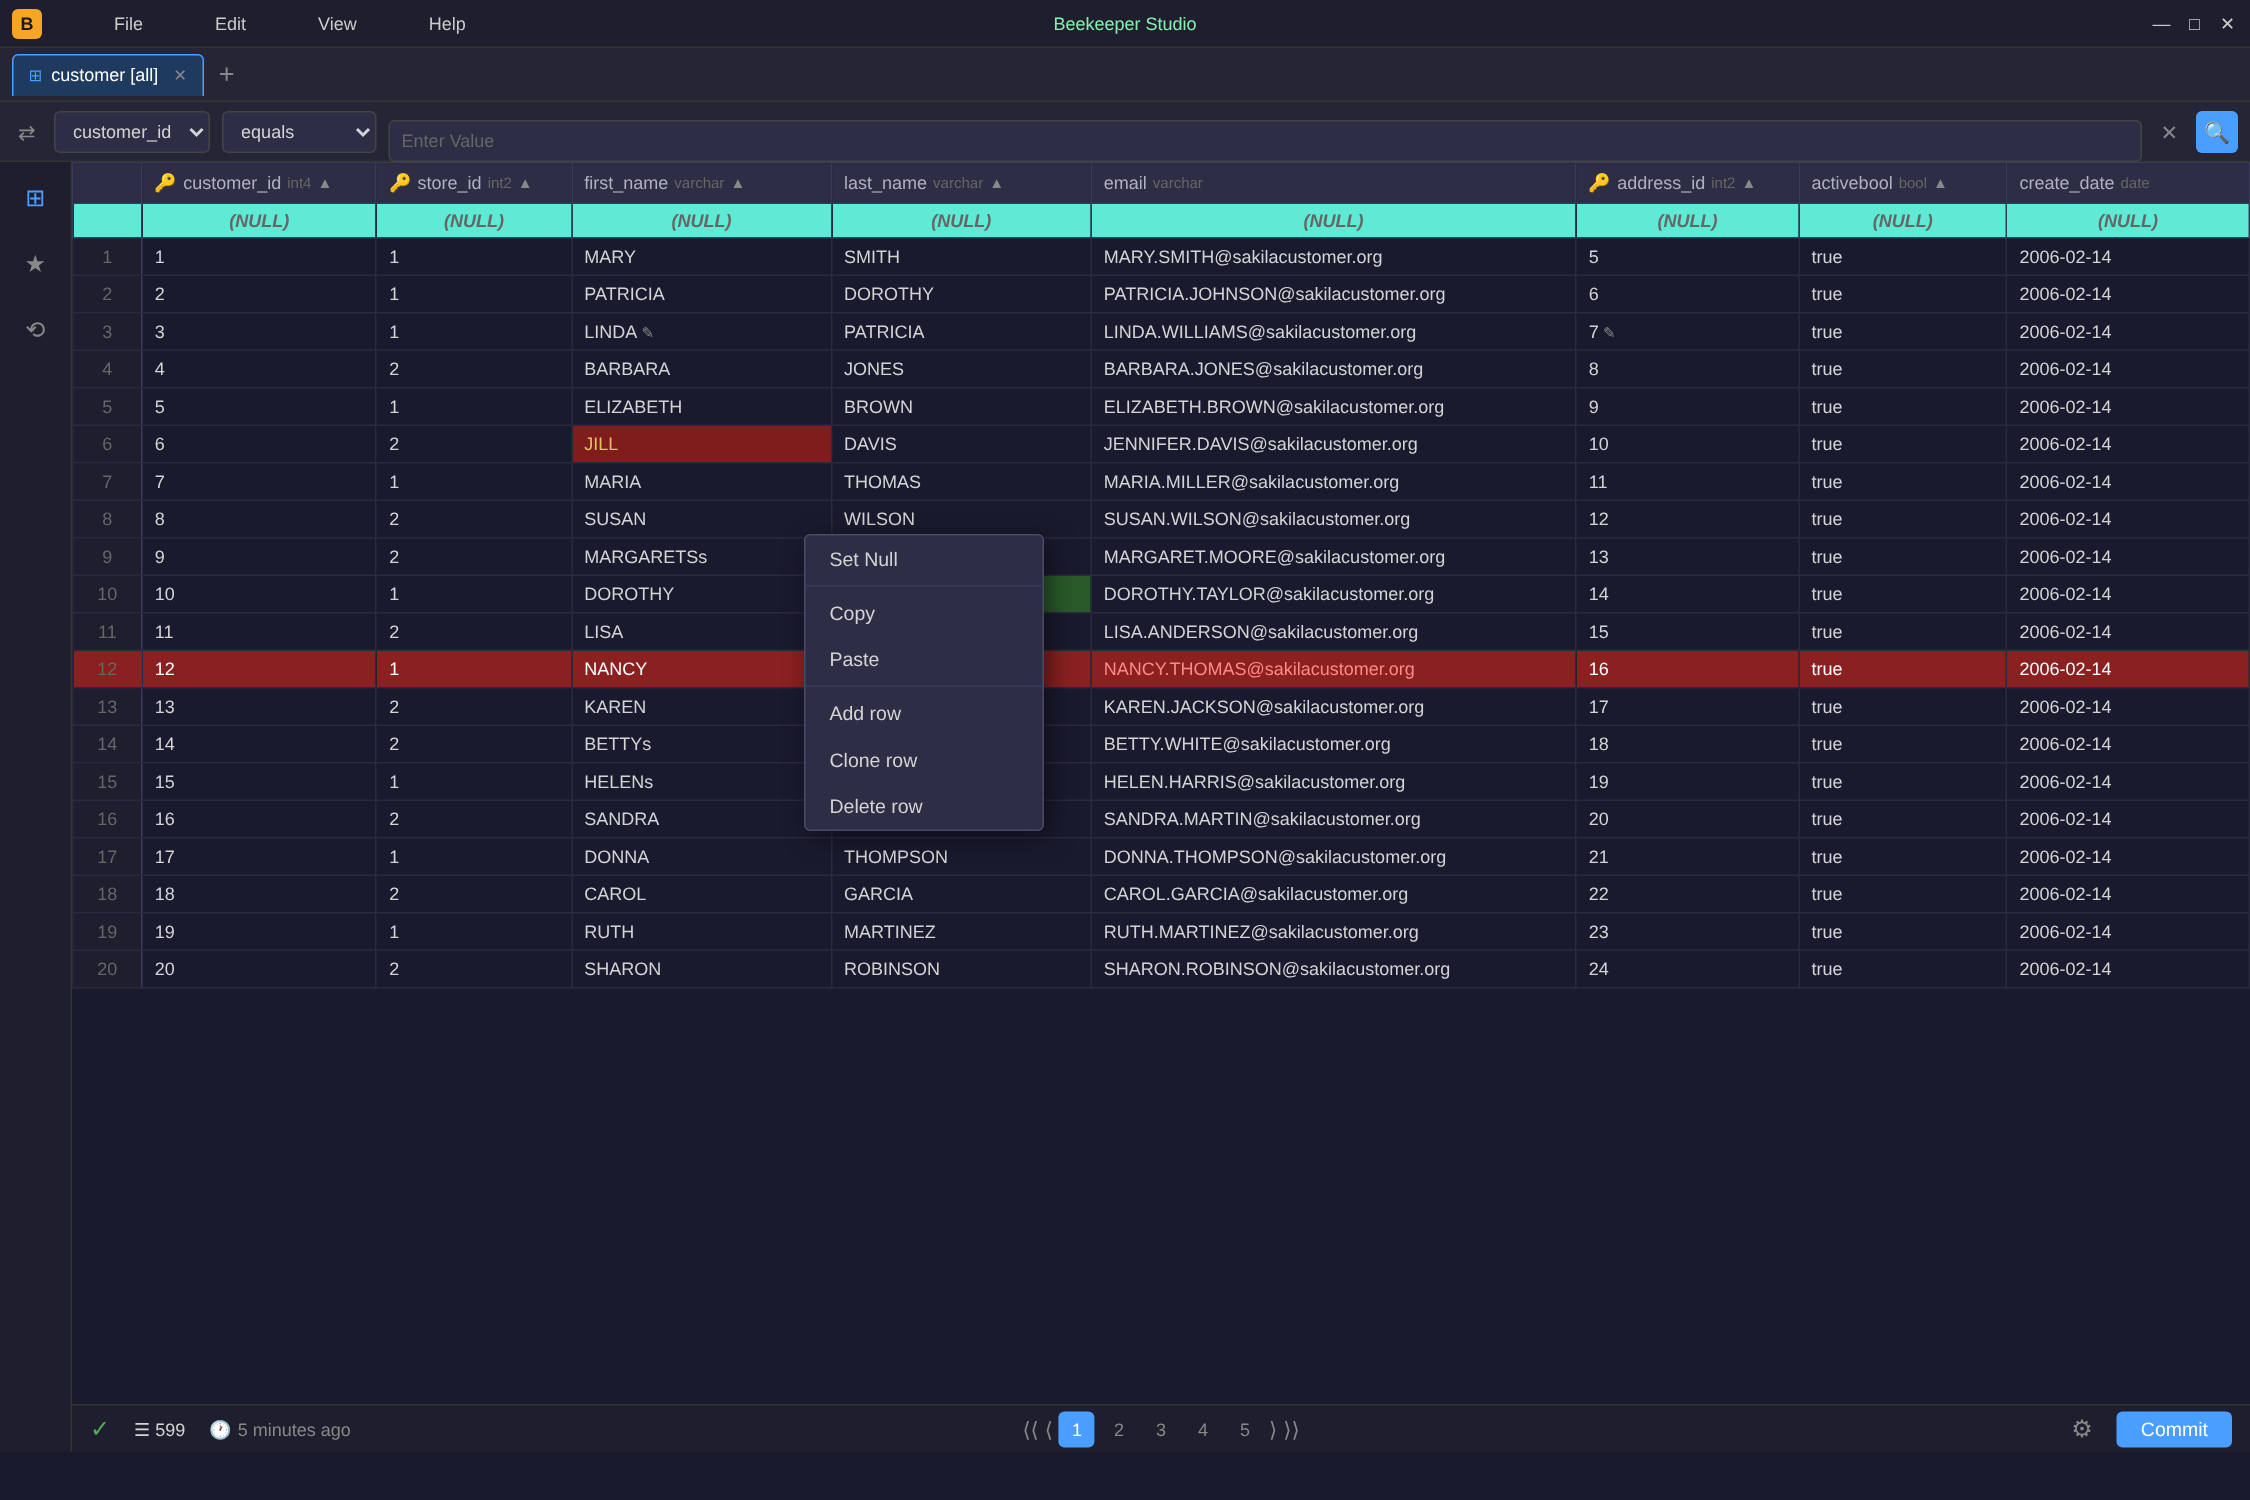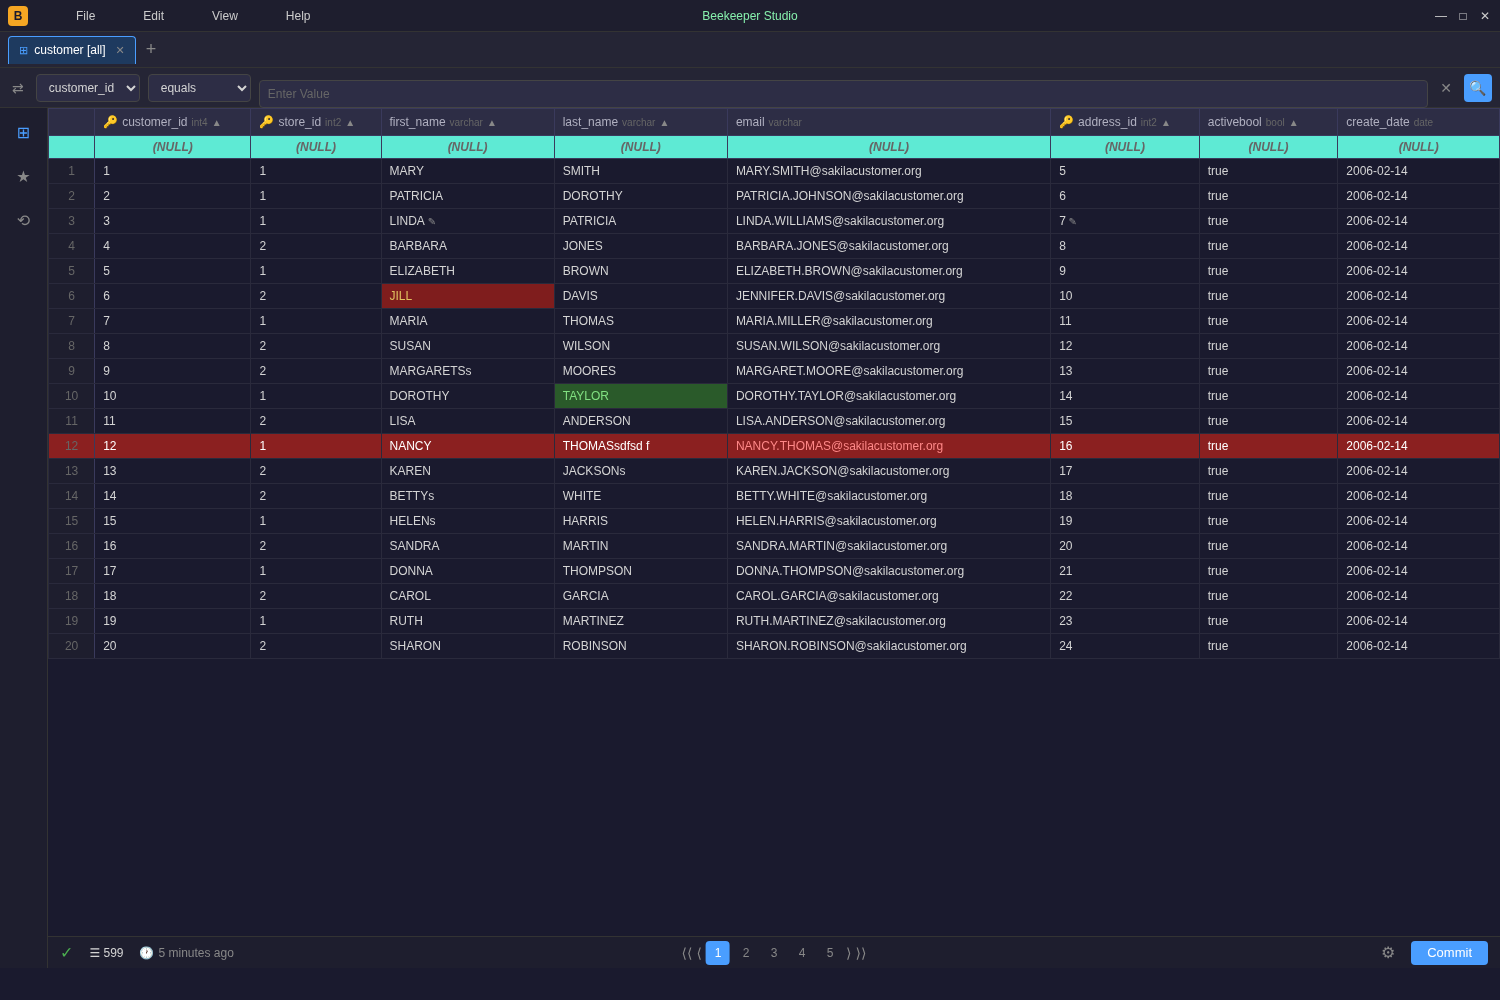--- a/index.html
+++ b/index.html
@@ -657,20 +657,30 @@
               <td>SHARON</td>
               <td>ROBINSON</td>
               <td>SHARON.ROBINSON@sakilacustomer.org</td>
               <td>24</td>
               <td>true</td>
               <td>2006-02-14</td>
             </tr>
           </tbody>
       </table>
 
+      <div class="context-menu">
+        <div class="context-menu-item">Set Null</div>
+        <div class="context-menu-separator"></div>
+        <div class="context-menu-item">Copy</div>
+        <div class="context-menu-item">Paste</div>
+        <div class="context-menu-separator"></div>
+        <div class="context-menu-item">Add row</div>
+        <div class="context-menu-item">Clone row</div>
+        <div class="context-menu-item">Delete row</div>
+      </div>
     </div>
 
     <div class="status-bar" style="position:relative;">
       <div class="status-left">
         <span class="status-ok">✓</span>
         <span class="status-count">
           <span>☰</span>
           <span>599</span>
         </span>
         <span class="status-time">

